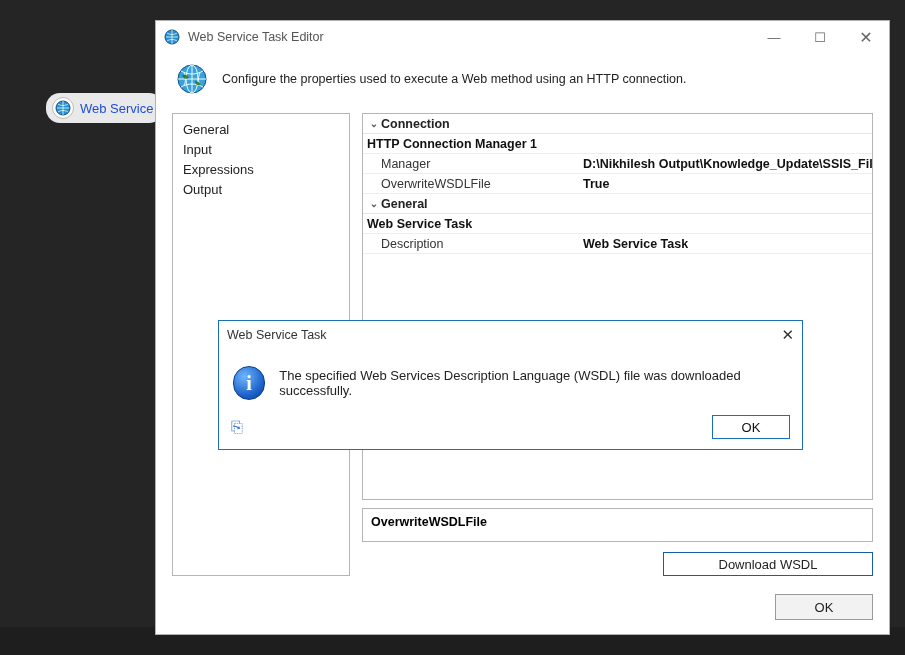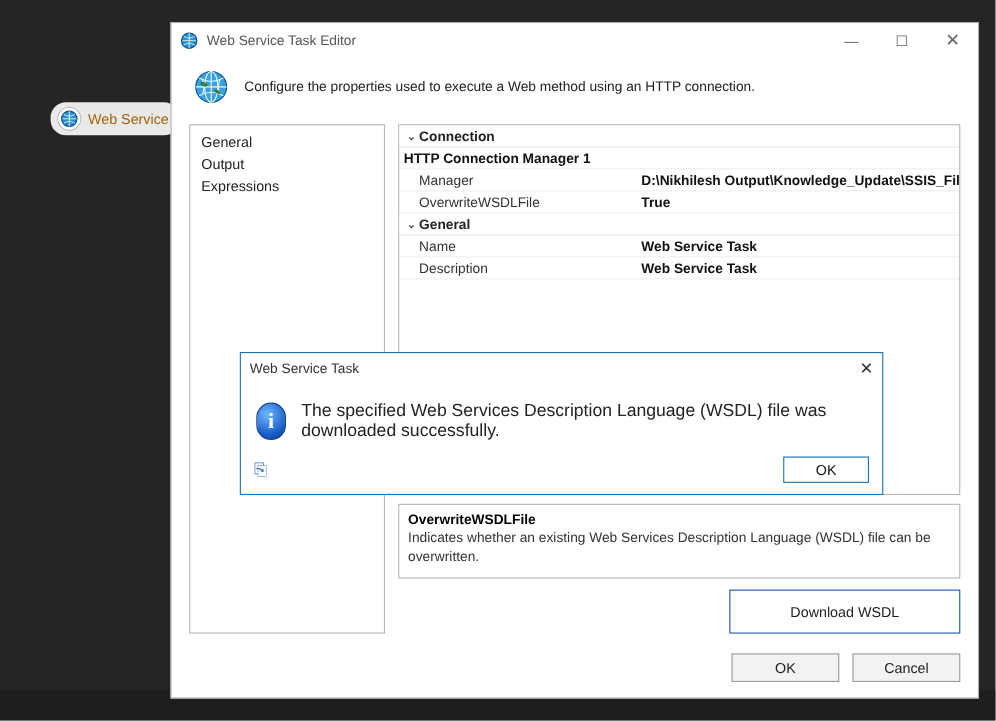--- a/index.html
+++ b/index.html
@@ -3,21 +3,21 @@
 <meta charset="utf-8">
 <style>
   * { box-sizing: border-box; font-family: "Segoe UI", Tahoma, sans-serif; }
   html, body { margin: 0; padding: 0; width: 905px; height: 655px; overflow: hidden; }
   body { background: #252525; position: relative; }
 
   
   .bg-chip {
     position: absolute; top: 93px; left: 46px; background: #e9e9e9;
     border-radius: 14px; padding: 4px 10px 4px 6px; display: flex; align-items: center;
-    gap: 6px; color: #a16207; font-size: 13px; z-index: 0;
+    gap: 6px; color: #1d4ed8; font-size: 13px; z-index: 0;
   }
   .bg-chip .globe-sm {
     width: 22px; height: 22px; border-radius: 11px; background: #fff;
     display: flex; align-items: center; justify-content: center; border: 1px solid #bbb;
   }
 
   
   .window {
     position: absolute; top: 20px; left: 155px; width: 735px; height: 615px;
     background: #ffffff; border: 1px solid #b0b0b0; z-index: 10;
@@ -68,21 +68,21 @@
   .pg-prop .val { font-weight: 700; color: #111; }
 
   .help-box {
     border: 1px solid #b5b5b5; margin-top: 8px; padding: 6px 8px 10px 8px; font-size: 12.5px;
   }
   .help-box .ht { font-weight: 700; margin-bottom: 2px; }
   .help-box .hd { color: #333; line-height: 1.35; }
 
   .dl-row { display: flex; justify-content: flex-end; padding: 10px 0 0 0; }
   .dl-btn {
-    width: 210px; height: 40px; border: 1px solid #1a5aa8; background: #fff;
+    width: 210px; height: 24px; border: 1px solid #1a5aa8; background: #fff;
     color: #222; font-size: 13px;
   }
 
   .dlg-buttons {
     display: flex; gap: 12px; justify-content: flex-end; padding: 18px 16px 14px 16px;
     border-top: 0;
   }
   .dlg-buttons button {
     width: 98px; height: 26px; border: 1px solid #9a9a9a; background: #f2f2f2;
     color: #222; font-size: 13px;
@@ -101,21 +101,21 @@
   .msg-title span.t { flex: 1; }
   .msg-x { font-size: 15px; color: #333; }
   .msg-body { display: flex; gap: 14px; align-items: center; padding: 6px 14px 0 14px; flex: 1; }
   .msg-info-icon {
     width: 34px; height: 34px; border-radius: 17px;
     background: radial-gradient(circle at 35% 30%, #6fb6ff 0%, #1a60c8 65%, #0b3e8f 100%);
     display: flex; align-items: center; justify-content: center;
     color: #fff; font-weight: 700; font-family: Georgia, serif; font-size: 20px;
     border: 1px solid #0b3e8f;
   }
-  .msg-text { font-size: 16px; color: #222; }
+  .msg-text { font-size: 13px; color: #222; }
   .msg-footer {
     display: flex; align-items: center; padding: 4px 12px 10px 12px;
     justify-content: space-between;
   }
   .msg-copy { color: #3a75c4; font-size: 15px; }
   .msg-ok {
     width: 78px; height: 24px; border: 1px solid #1a6fb5; background: #fff;
     font-size: 13px; color: #111;
   }
 
@@ -162,22 +162,23 @@
         <ellipse cx="16" cy="16" rx="6" ry="14" fill="none" stroke="#ecfff2" stroke-width="1"></ellipse>
         <path d="M6 12c3-1 6 0 7 3c-2 1-5 2-7-3z M19 18c3 0 5 2 6 4c-3 1-6 0-6-4z" fill="#2a7a2a" opacity="0.9"></path>
       </svg>
     </span>
     <div class="header-text">Configure the properties used to execute a Web method using an HTTP connection.</div>
   </div>
 
   <div class="body-row">
     <div class="sidebar">
       <div>General</div>
+      <div>Input</div>
+      <div>Expressions</div>
       <div>Output</div>
-      <div>Expressions</div>
     </div>
 
     <div class="main">
       <div class="prop-grid">
         <div class="pg-row pg-cat">
           <div class="left">
               <span class="chev">⌄</span>
               <span>Connection</span>
             </div>
           <div class="right"></div>
@@ -194,43 +195,40 @@
           <div class="right val">True</div>
         </div>
         <div class="pg-row pg-cat">
           <div class="left">
               <span class="chev">⌄</span>
               <span>General</span>
             </div>
           <div class="right"></div>
         </div>
         <div class="pg-row pg-prop">
-          <div class="left name">Name</div>
           <div class="right val">Web Service Task</div>
         </div>
         <div class="pg-row pg-prop">
           <div class="left name">Description</div>
           <div class="right val">Web Service Task</div>
         </div>
       </div>
 
       <div class="help-box">
         <div class="ht">OverwriteWSDLFile</div>
-        <div class="hd">Indicates whether an existing Web Services Description Language (WSDL) file can be overwritten.</div>
       </div>
 
       <div class="dl-row">
         <button class="dl-btn">Download WSDL</button>
       </div>
     </div>
   </div>
 
   <div class="dlg-buttons">
     <button>OK</button>
-    <button>Cancel</button>
   </div>
 </div>
 
 <div class="msg">
   <div class="msg-title">
     <span class="t">Web Service Task</span>
     <span class="msg-x">✕</span>
   </div>
   <div class="msg-body">
     <div class="msg-info-icon">i</div>

